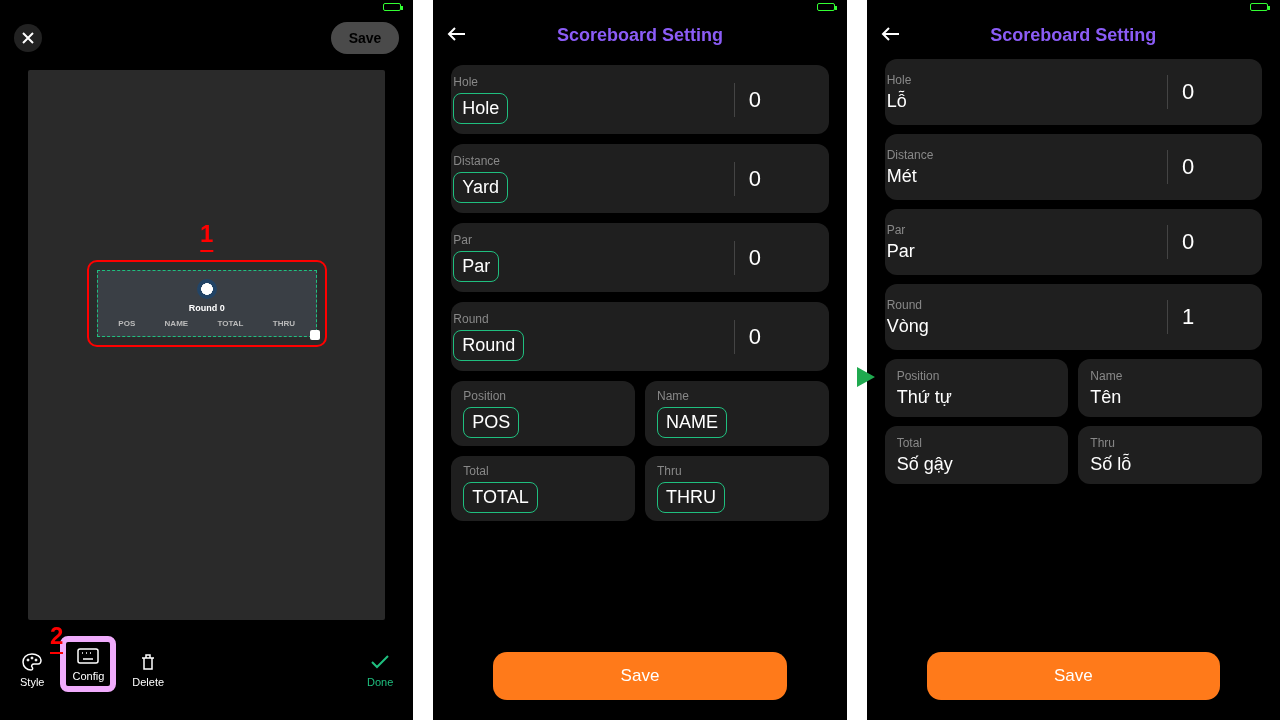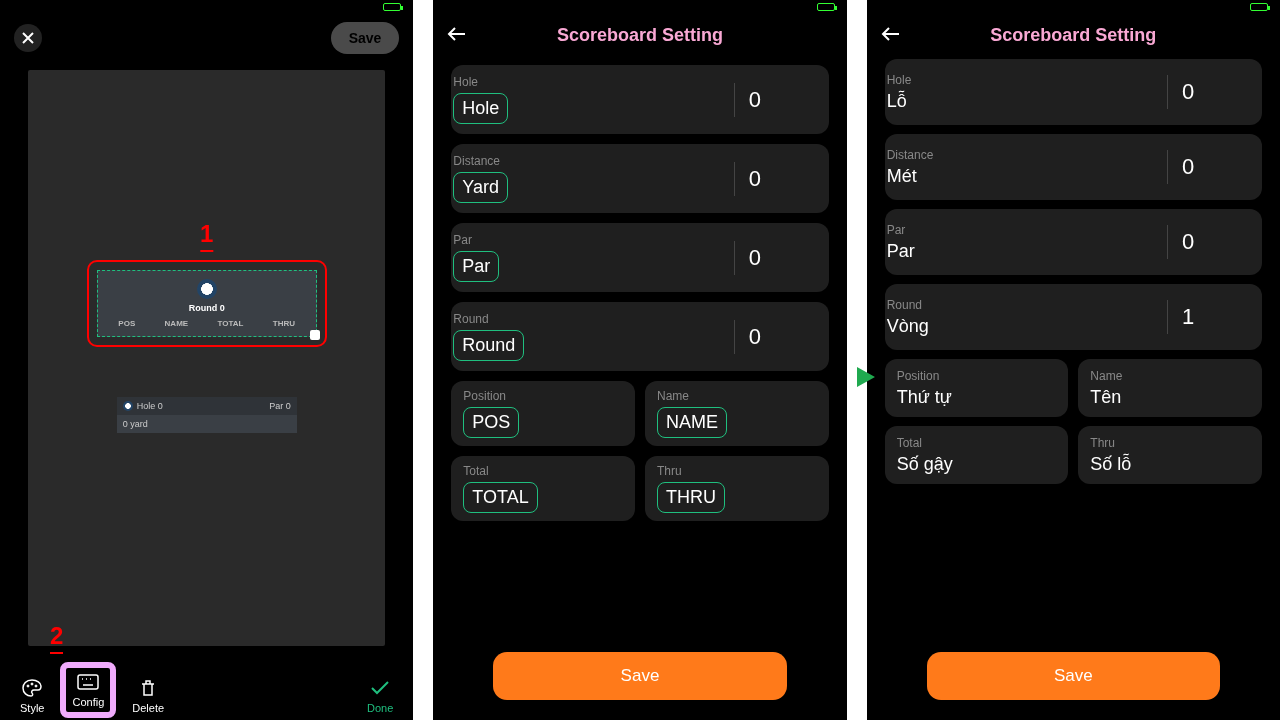--- a/index.html
+++ b/index.html
@@ -181,21 +181,21 @@
     position: absolute;
     bottom: -4px;
     left: 0;
     right: 0;
     height: 2px;
     background: #ff0000;
   }
   .p1-footer {
     display: flex;
     align-items: flex-end;
-    padding: 8px 14px 2px;
+    padding: 8px 14px 28px;
     gap: 10px;
   }
   .tool {
     display: flex;
     flex-direction: column;
     align-items: center;
     gap: 4px;
     color: #fff;
     font-size: 11px;
     padding: 4px 6px;
@@ -226,21 +226,21 @@
   .back-btn {
     color: #fff;
     font-size: 20px;
     cursor: pointer;
     width: 24px;
   }
   .p-title {
     position: absolute;
     left: 50%;
     transform: translateX(-50%);
-    color: #f9a8d4;
+    color: #8b5cf6;
     font-size: 18px;
     font-weight: 600;
   }
   .settings-list {
     flex: 1;
     padding: 8px 18px;
     display: flex;
     flex-direction: column;
     gap: 10px;
     overflow: visible;
@@ -337,30 +337,20 @@
         <div class="round-label">Round 0</div>
         <div class="widget-cols">
           <span>POS</span>
           <span>NAME</span>
           <span>TOTAL</span>
           <span>THRU</span>
         </div>
         <div class="resize-handle"></div>
       </div>
     </div>
-    <div class="small-widget">
-      <div class="sw-row1">
-        <span class="left">
-            <span class="sw-icon"></span>
-            <span>Hole 0</span>
-          </span>
-        <span>Par 0</span>
-      </div>
-      <div class="sw-row2">0 yard</div>
-    </div>
   </div>
   <div class="callout-2">2</div>
   <div class="p1-footer">
     <div class="tool">
       <div class="tool-icon">
           <svg width="22" height="20" viewBox="0 0 22 20">
             <path d="M11 2 C5 2 2 6 2 10 C2 15 6 18 10 18 C12 18 12 16 11 15 C10 14 11 12 13 12 L17 12 C19 12 20 10 20 8 C20 5 16 2 11 2 Z" stroke-width="1.5"></path>
             <circle cx="7" cy="8" r="1" fill="#fff"></circle>
             <circle cx="11" cy="6" r="1" fill="#fff"></circle>
             <circle cx="15" cy="8" r="1" fill="#fff"></circle>

